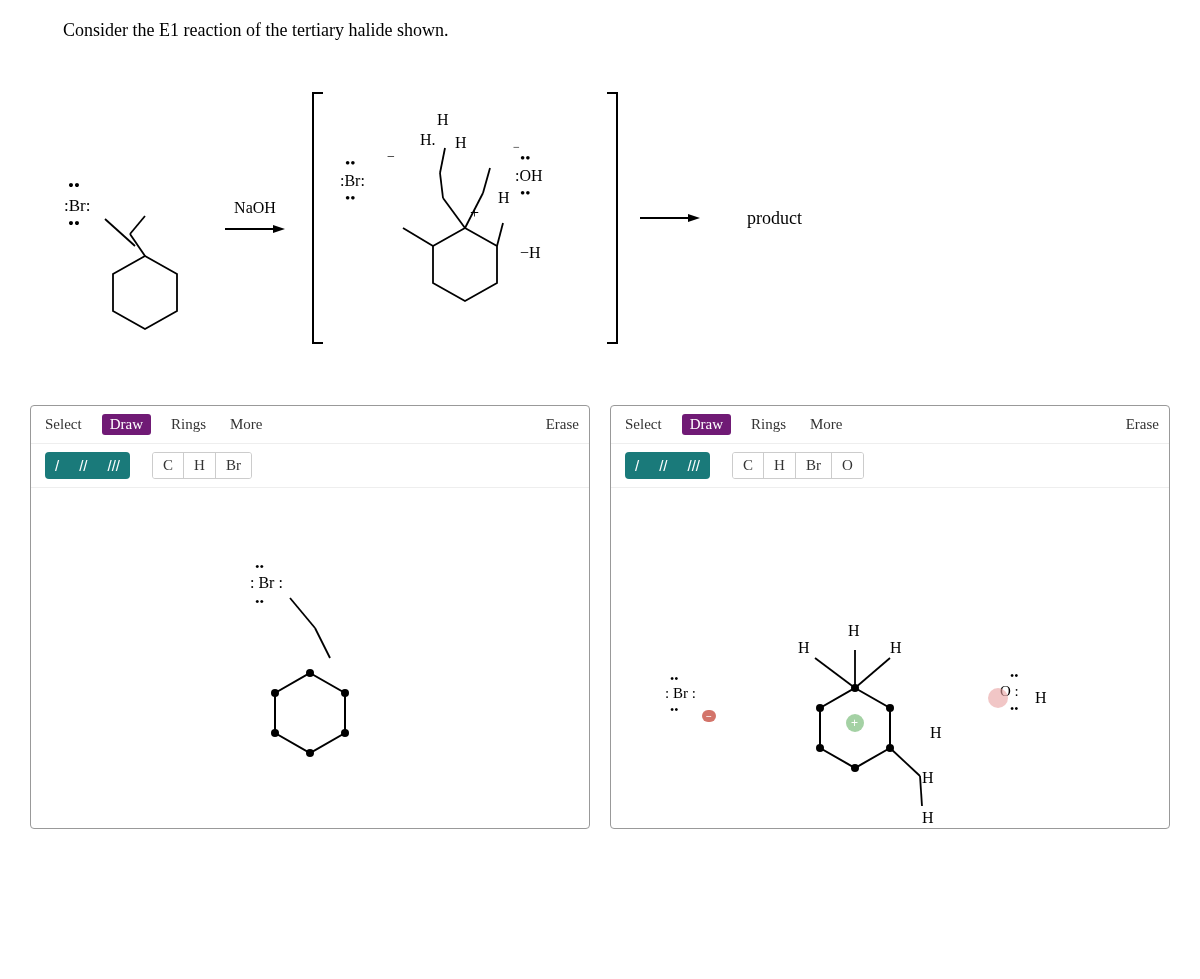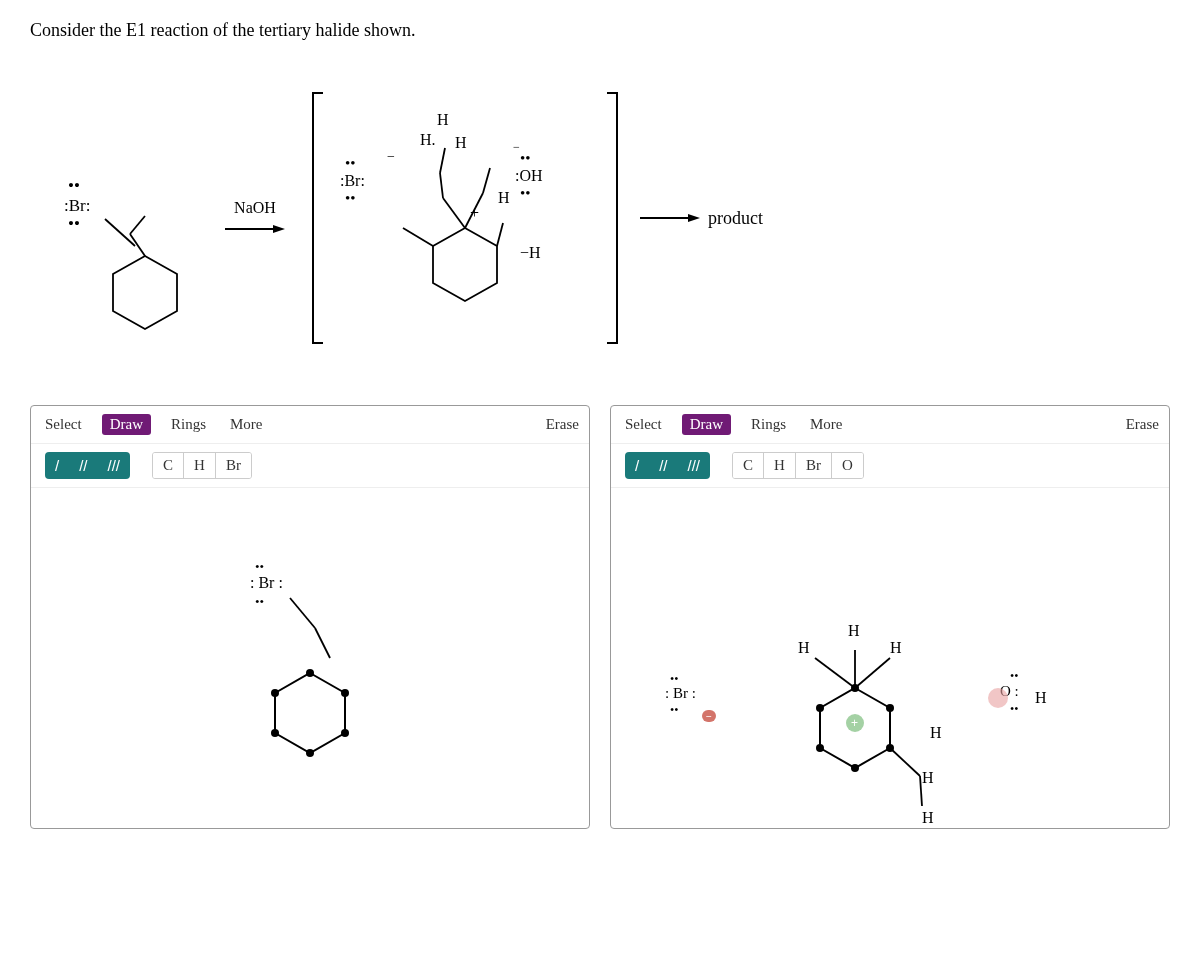--- a/index.html
+++ b/index.html
@@ -9,20 +9,21 @@
       color: #000;
       width: 1200px;
       min-height: 979px;
       padding: 20px 30px;
     }
 
     .question-text {
       font-size: 18px;
       margin-bottom: 30px;
       font-family: Georgia, serif;
+      margin-left: 33px;
     }
 
     
     .reaction-diagram {
       display: flex;
       align-items: center;
       justify-content: flex-start;
       margin-bottom: 40px;
       padding-left: 20px;
       gap: 0;
@@ -53,20 +54,21 @@
     .bracket-group {
       display: flex;
       align-items: center;
       margin: 0 5px;
     }
 
     .product-arrow {
       display: flex;
       align-items: center;
       margin: 0 10px;
+      gap: 39px;
     }
 
     .product-label {
       font-size: 18px;
       font-family: Georgia, serif;
       margin-left: 8px;
     }
 
     
     .steps-container {

